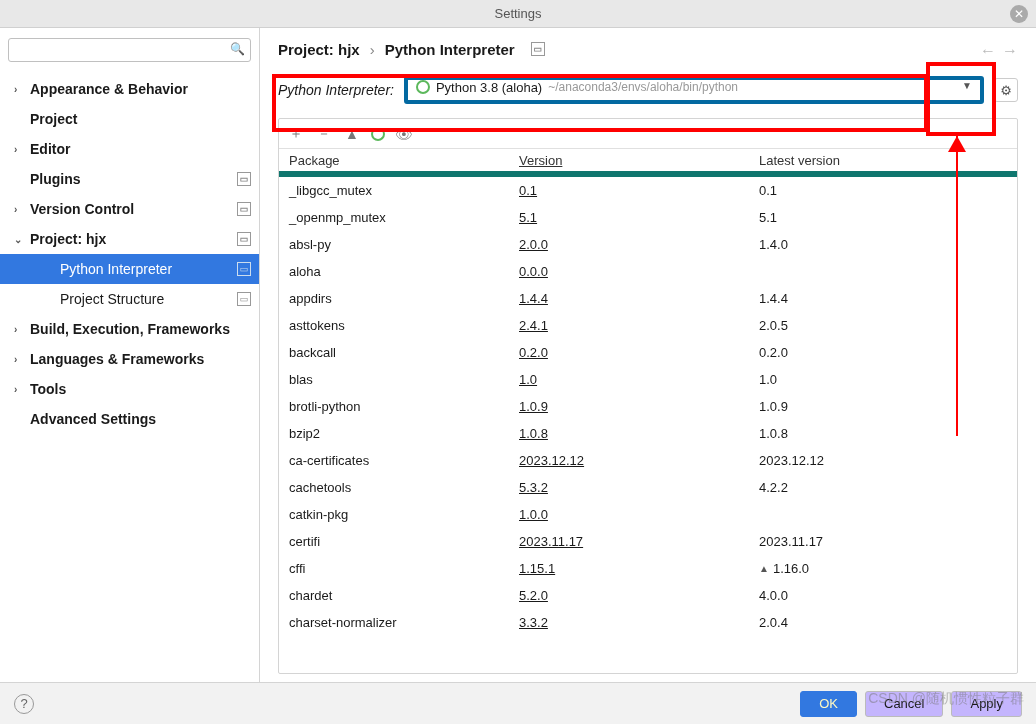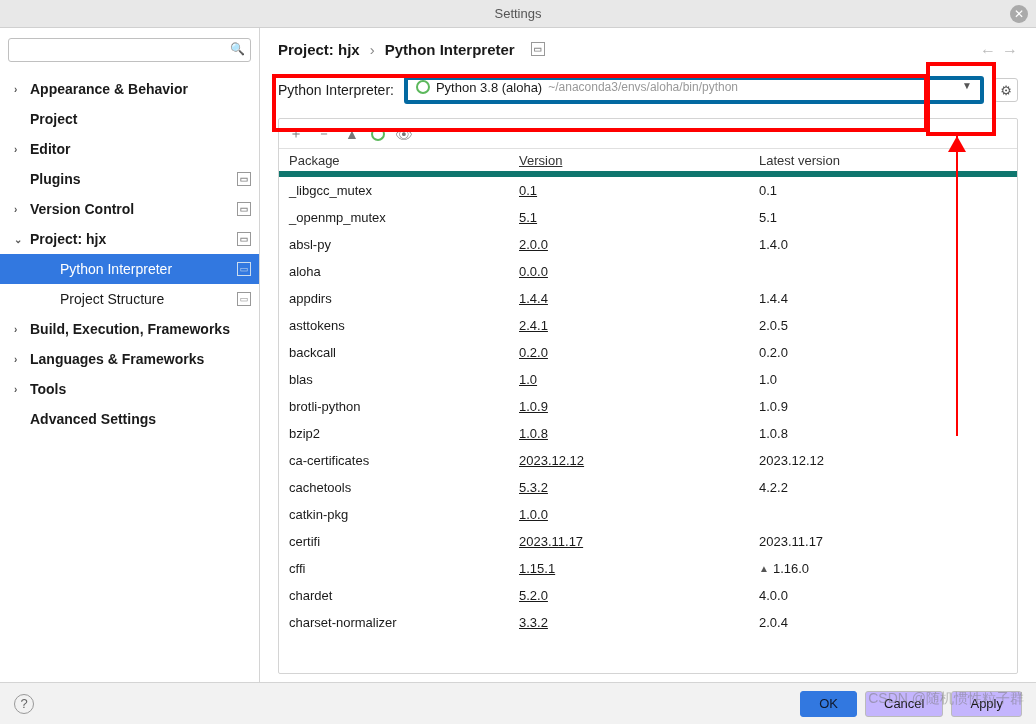--- a/index.html
+++ b/index.html
@@ -24,21 +24,21 @@
 .tree-item.selected .badge { border-color: #cde; color: #cde; }
 .tree-item.indent2 { padding-left: 44px; font-weight: 400; }
 .content { flex: 1; display: flex; flex-direction: column; padding: 12px 18px 0 18px; position: relative; }
 .breadcrumb-row { display: flex; align-items: center; margin-bottom: 18px; }
 .breadcrumb { font-size: 15px; font-weight: 700; display: flex; align-items: center; gap: 10px; }
 .breadcrumb .sep { color: #888; font-weight: 400; }
 .breadcrumb .seg2 { font-weight: 700; }
 .bc-badge { width: 14px; height: 14px; border: 1px solid #999; font-size: 9px; display: inline-flex; align-items: center; justify-content: center; color: #888; margin-left: 6px; }
 .nav-arrows { margin-left: auto; display: flex; gap: 6px; color: #bbb; font-size: 16px; }
 .interp-row { display: flex; align-items: center; gap: 10px; margin-bottom: 14px; }
-.interp-label { font-size: 14px; }
+.interp-label { font-size: 14px; font-style: italic; }
 .interp-select { flex: 1; height: 28px; border: 4px solid #0369a1; border-radius: 3px; background: #fff; display: flex; align-items: flex-start; padding: 0 8px; position: relative; cursor: pointer; }
 .py-icon { width: 14px; height: 14px; border-radius: 50%; border: 2px solid #5cb85c; margin-right: 6px; }
 .interp-name { font-size: 13px; }
 .interp-path { color: #999; font-size: 12px; margin-left: 6px; }
 .interp-caret { margin-left: auto; color: #555; font-size: 10px; }
 .gear-out { width: 24px; height: 24px; display: flex; align-items: center; justify-content: center; border: 1px solid #ccc; border-radius: 3px; color: #555; cursor: pointer; }
 .highlight-box { position: absolute; border: 4px solid #ff0000; pointer-events: none; }
 .hb1 { left: 272px; top: 74px; width: 656px; height: 58px; }
 .hb2 { left: 926px; top: 62px; width: 70px; height: 74px; }
 .arrow-down { position: absolute; left: 956px; top: 136px; width: 2px; height: 300px; background: #ff0000; }
@@ -51,21 +51,21 @@
 .pkg-header { display: flex; border-bottom: 6px solid #0f766e; height: 28px; align-items: center; font-size: 13px; color: #333; }
 .pkg-row { display: flex; height: 27px; align-items: center; font-size: 13px; }
 .col-pkg { width: 240px; padding-left: 10px; }
 .col-ver { width: 240px; text-decoration: underline; }
 .col-lat { flex: 1; display: flex; align-items: center; gap: 4px; }
 .up-arrow { color: #555; font-size: 10px; }
 .footer { height: 42px; border-top: 1px solid #d4d4d4; background: #f2f2f2; display: flex; align-items: center; padding: 0 14px; }
 .help-icon { width: 20px; height: 20px; border: 1px solid #999; border-radius: 50%; display: flex; align-items: center; justify-content: center; color: #666; font-size: 13px; cursor: pointer; }
 .footer-btns { margin-left: auto; display: flex; gap: 8px; }
 .btn { height: 26px; padding: 0 18px; border: 1px solid #bbb; border-radius: 3px; background: #c4b5fd; font-size: 13px; cursor: pointer; display: flex; align-items: center; }
-.btn.primary { background: #3278e0; color: #0f172a; border-color: #3278e0; }
+.btn.primary { background: #3278e0; color: #fef9c3; border-color: #3278e0; }
 .watermark { position: absolute; right: 12px; bottom: 16px; color: rgba(120,120,120,0.5); font-size: 14px; pointer-events: none; }
 </style>
 </head>
 <body>
 
 <div class="titlebar">
   <span class="titlebar-title">Settings</span>
   <div class="close-btn">✕</div>
 </div>
 

